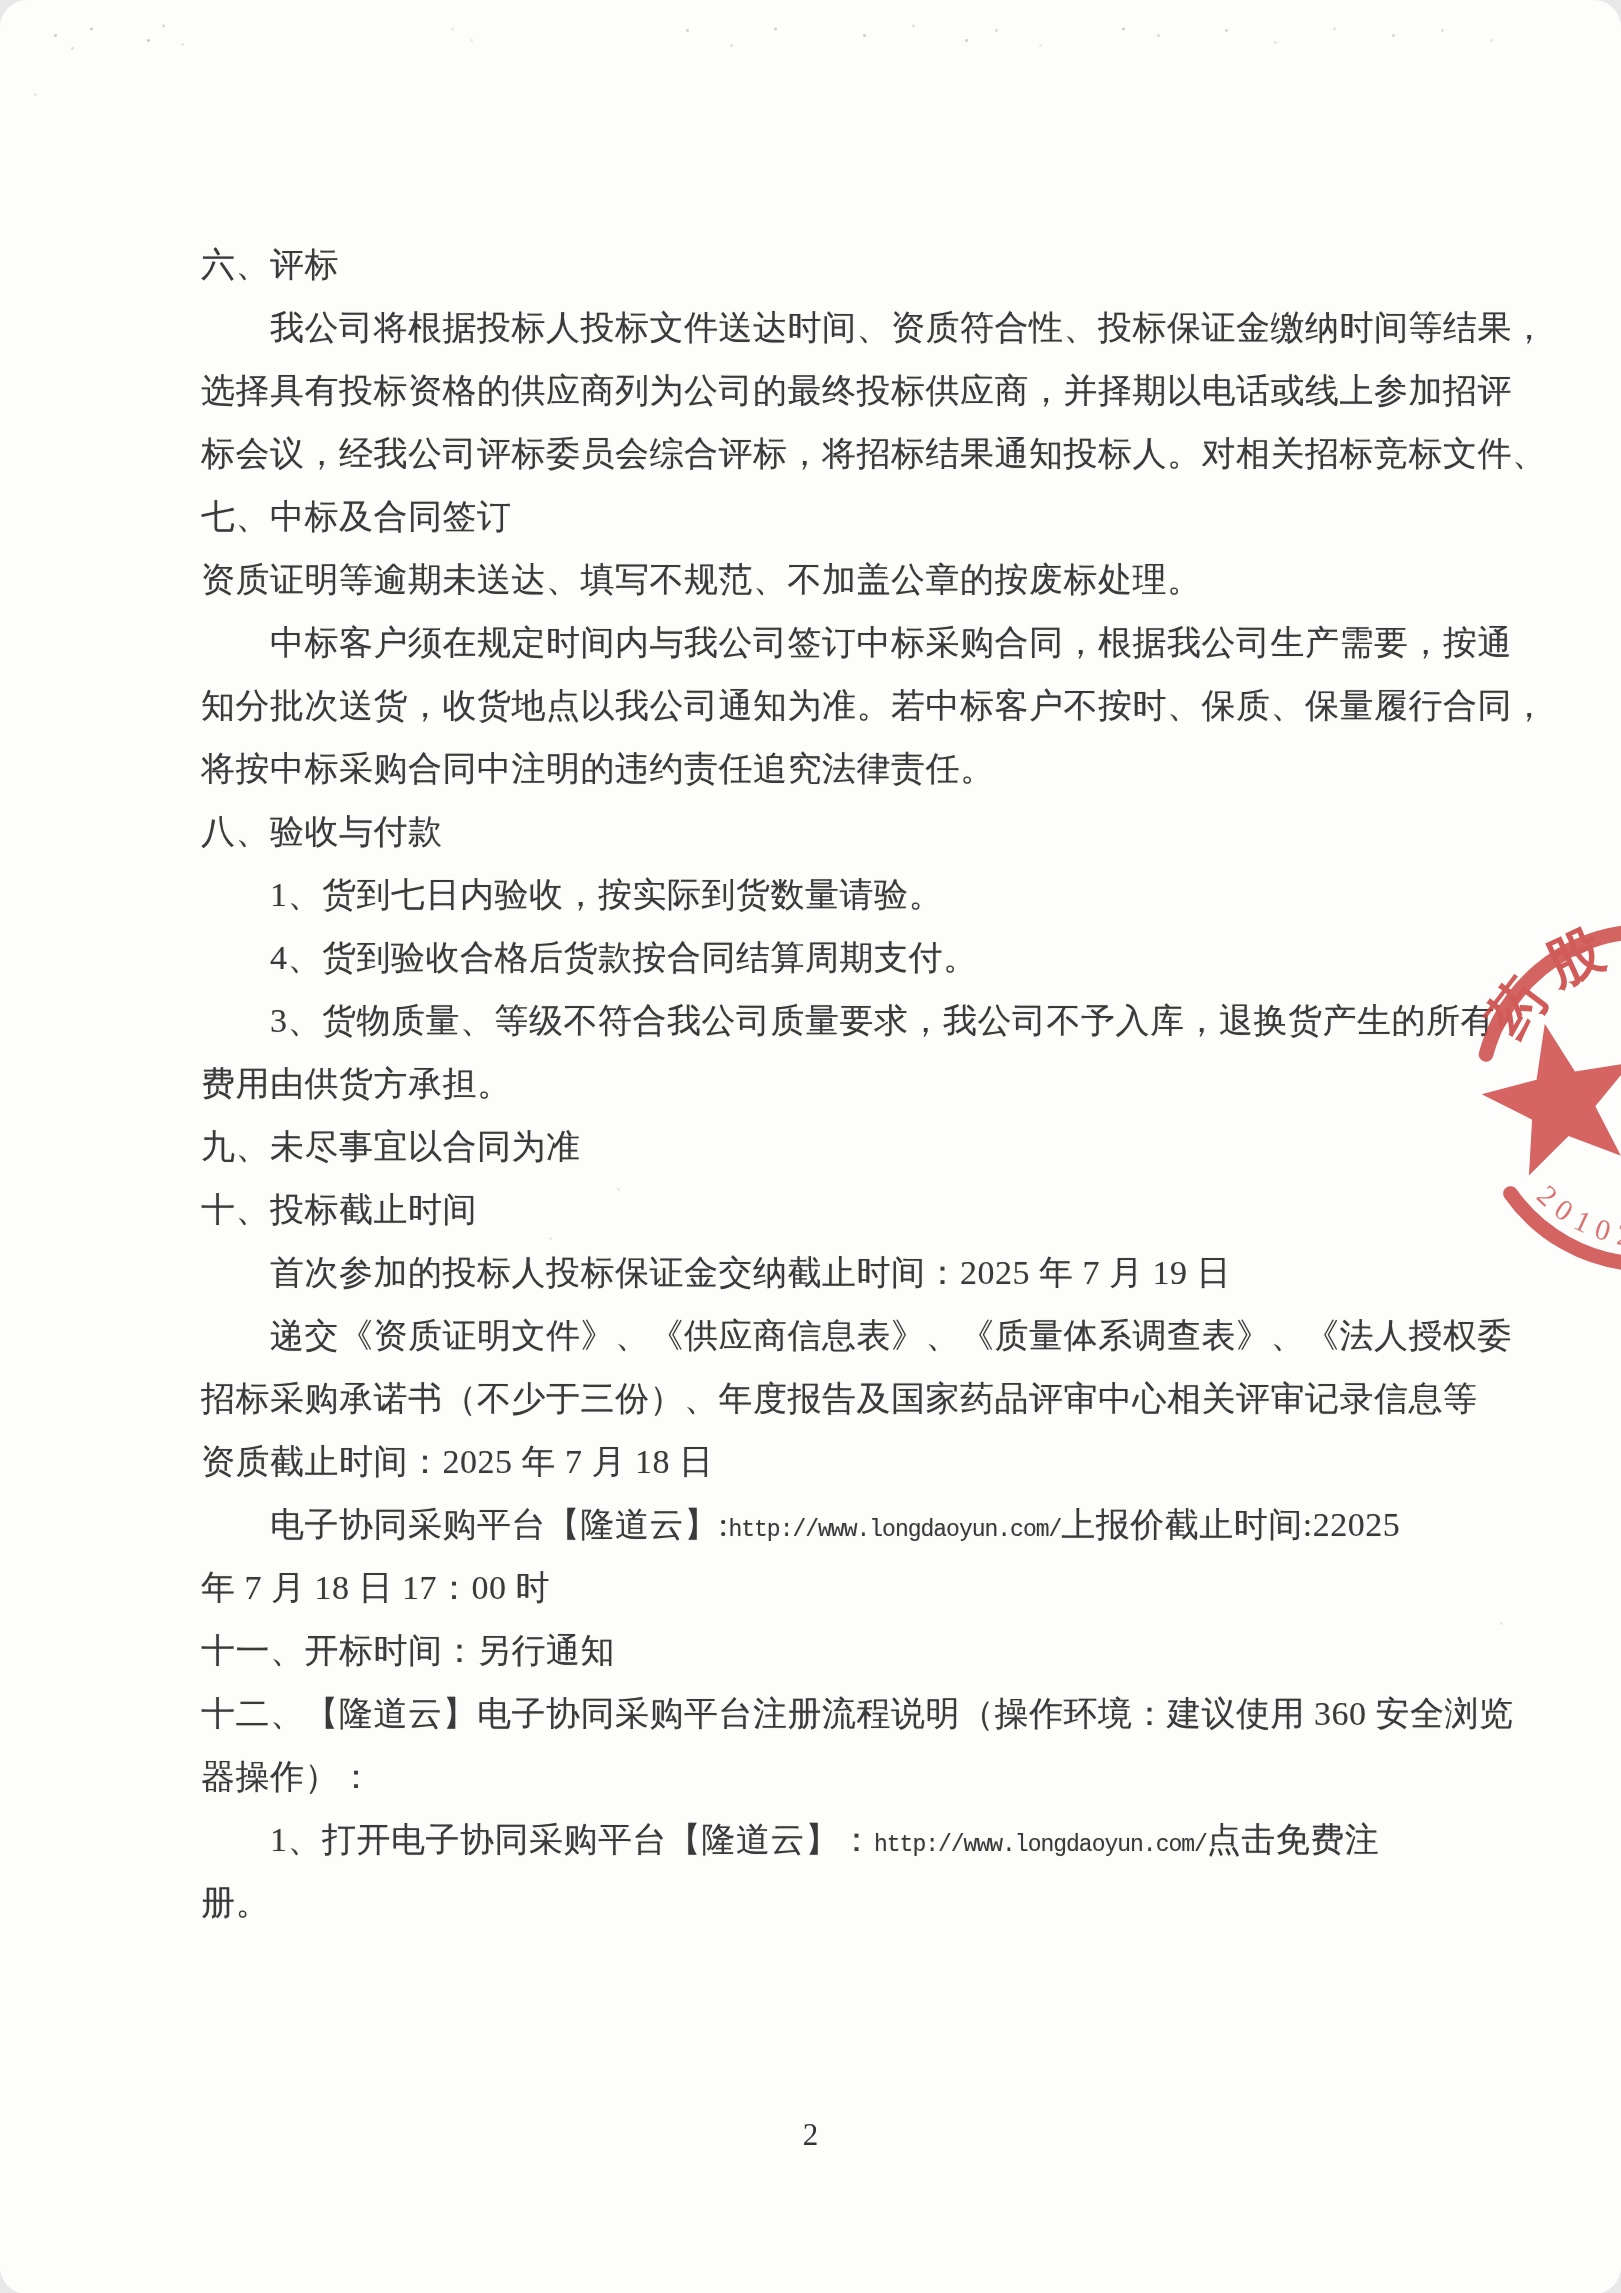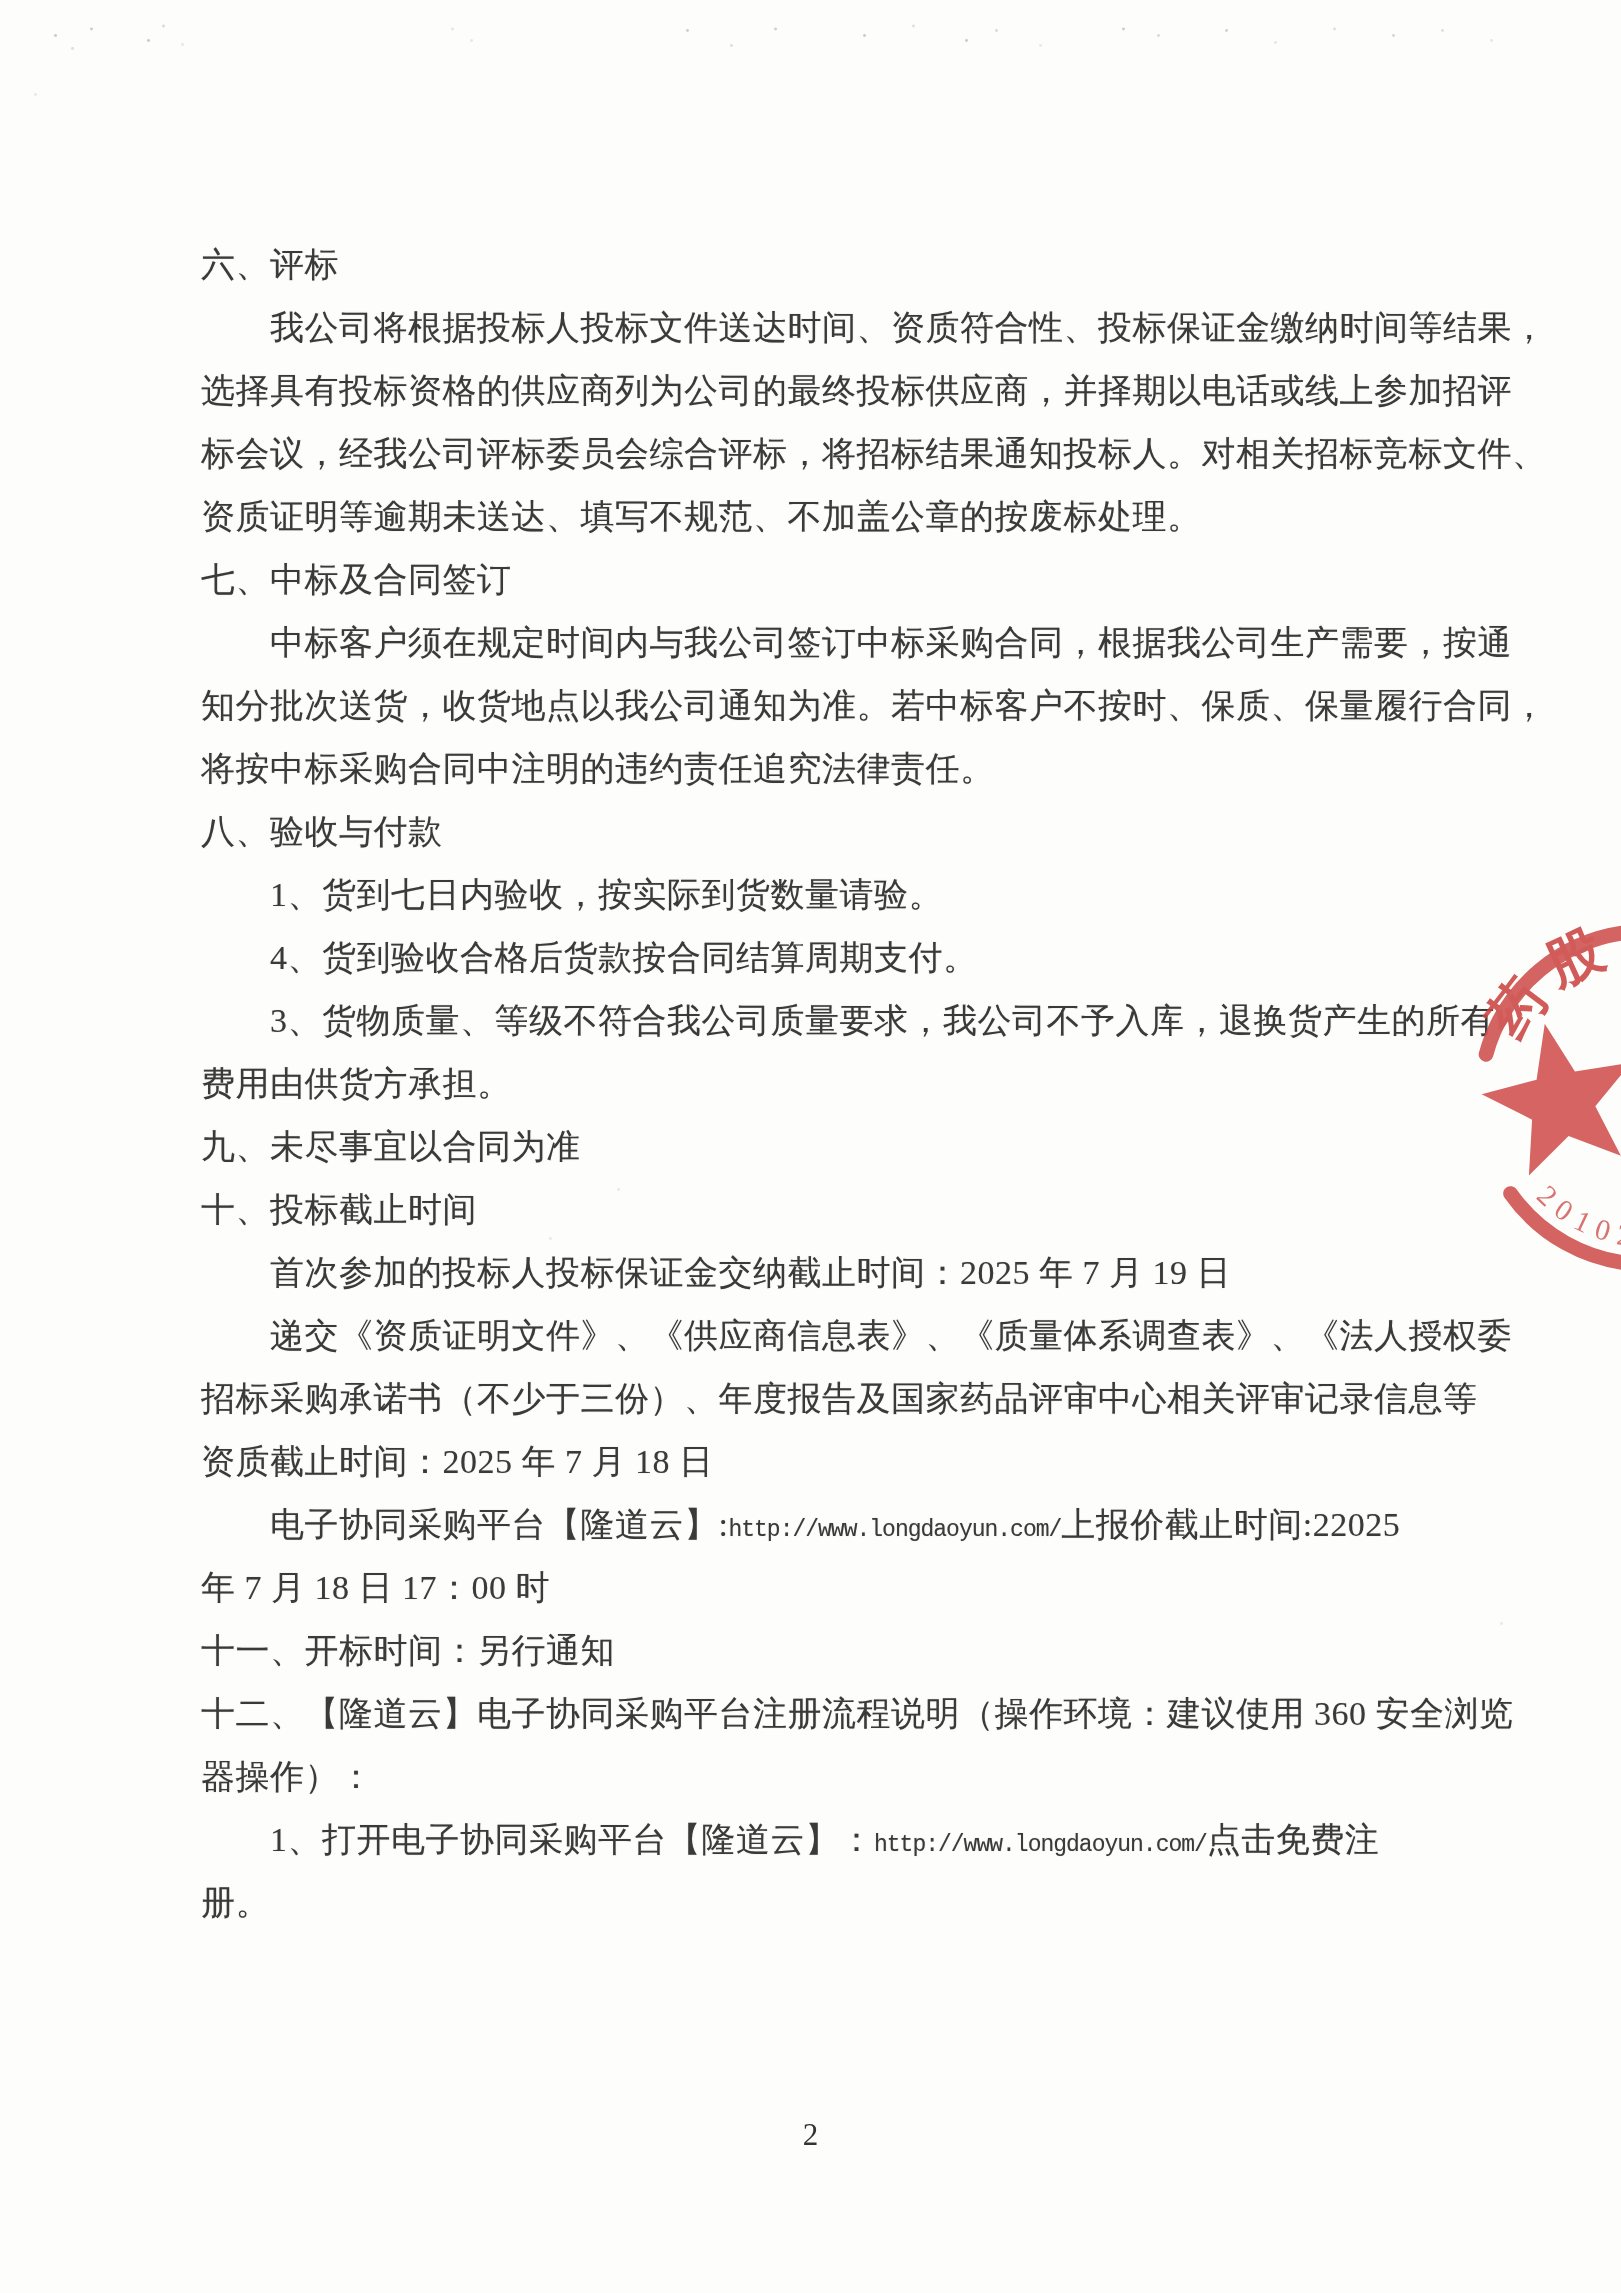--- a/index.html
+++ b/index.html
@@ -4,20 +4,21 @@
 <style>
   * { margin: 0; padding: 0; box-sizing: border-box; }
   html, body { background: #e8e8e8; }
   .page {
     position: relative;
     width: 1621px;
     height: 2294px;
     background: #fdfdfc;
     overflow: hidden;
     font-family: "Liberation Serif", "DejaVu Serif", serif;
+    border-radius: 27px;
   }
   .content {
     position: absolute;
     left: 201px;
     top: 233px;
     width: 1313px;
   }
   .line {
     height: 63px;
     line-height: 63px;
@@ -101,22 +102,22 @@
 
 <div class="page">
 
   <div class="noise"></div>
 
   <div class="content">
       <div class="line"><span>六、评标</span></div>
       <div class="line indent"><span>我公司将根据投标人投标文件送达时间、资质符合性、投标保证金缴纳时间等结果，</span></div>
       <div class="line"><span>选择具有投标资格的供应商列为公司的最终投标供应商，并择期以电话或线上参加招评</span></div>
       <div class="line"><span>标会议，经我公司评标委员会综合评标，将招标结果通知投标人。对相关招标竞标文件、</span></div>
+      <div class="line"><span>七、中标及合同签订</span></div>
       <div class="line"><span>资质证明等逾期未送达、填写不规范、不加盖公章的按废标处理。</span></div>
-      <div class="line"><span>七、中标及合同签订</span></div>
       <div class="line indent"><span>中标客户须在规定时间内与我公司签订中标采购合同，根据我公司生产需要，按通</span></div>
       <div class="line"><span>知分批次送货，收货地点以我公司通知为准。若中标客户不按时、保质、保量履行合同，</span></div>
       <div class="line"><span>将按中标采购合同中注明的违约责任追究法律责任。</span></div>
       <div class="line"><span>八、验收与付款</span></div>
       <div class="line indent"><span>1、货到七日内验收，按实际到货数量请验。</span></div>
       <div class="line indent"><span>4、货到验收合格后货款按合同结算周期支付。</span></div>
       <div class="line indent"><span>3、货物质量、等级不符合我公司质量要求，我公司不予入库，退换货产生的所有</span></div>
       <div class="line"><span>费用由供货方承担。</span></div>
       <div class="line"><span>九、未尽事宜以合同为准</span></div>
       <div class="line"><span>十、投标截止时间</span></div>

